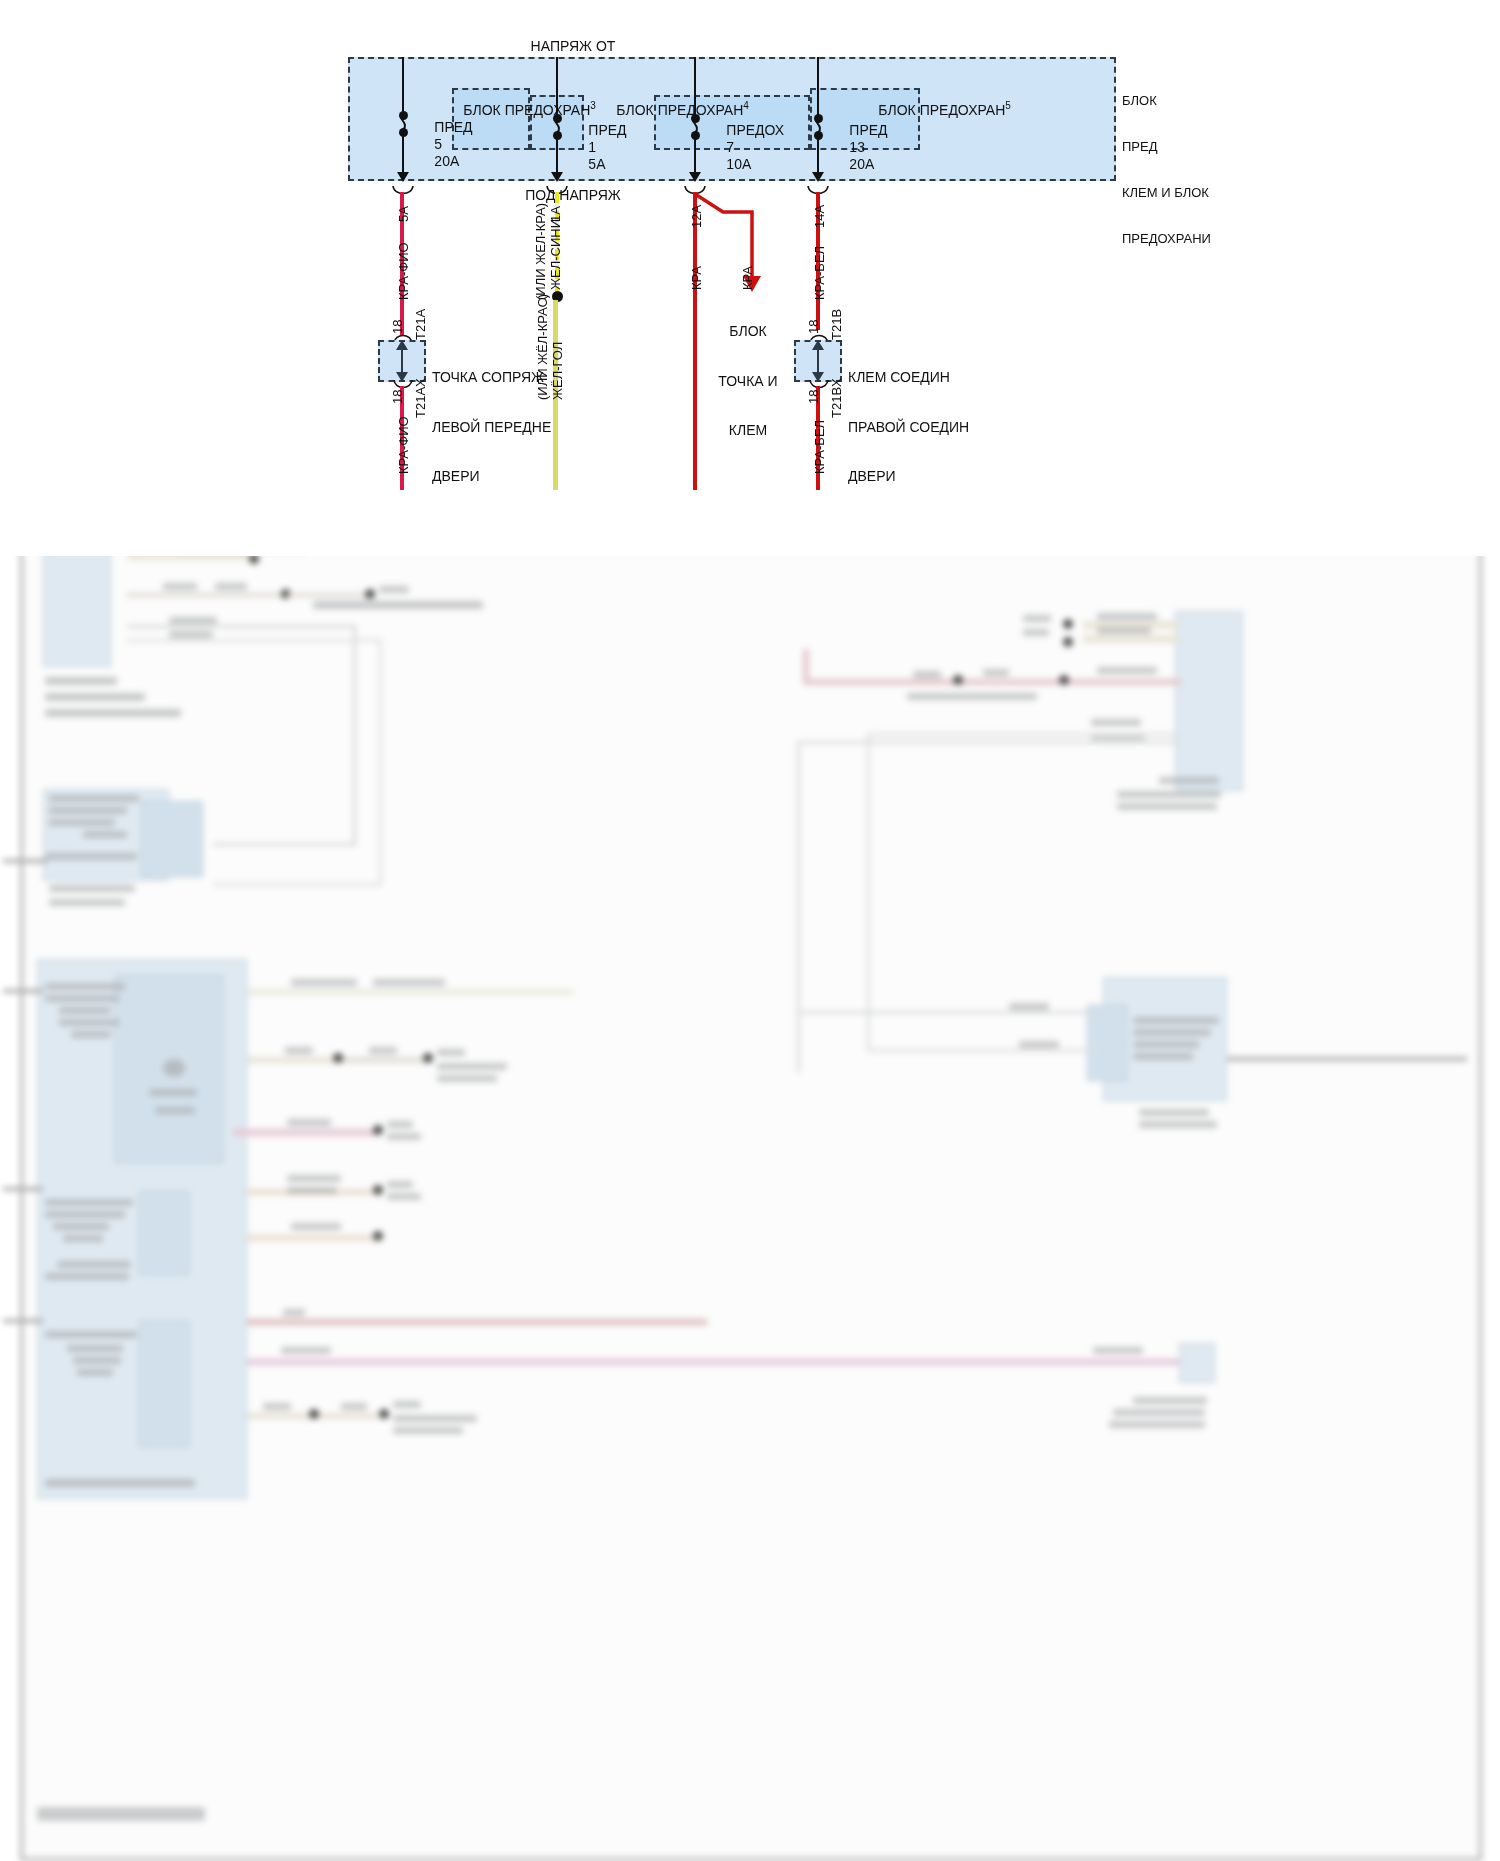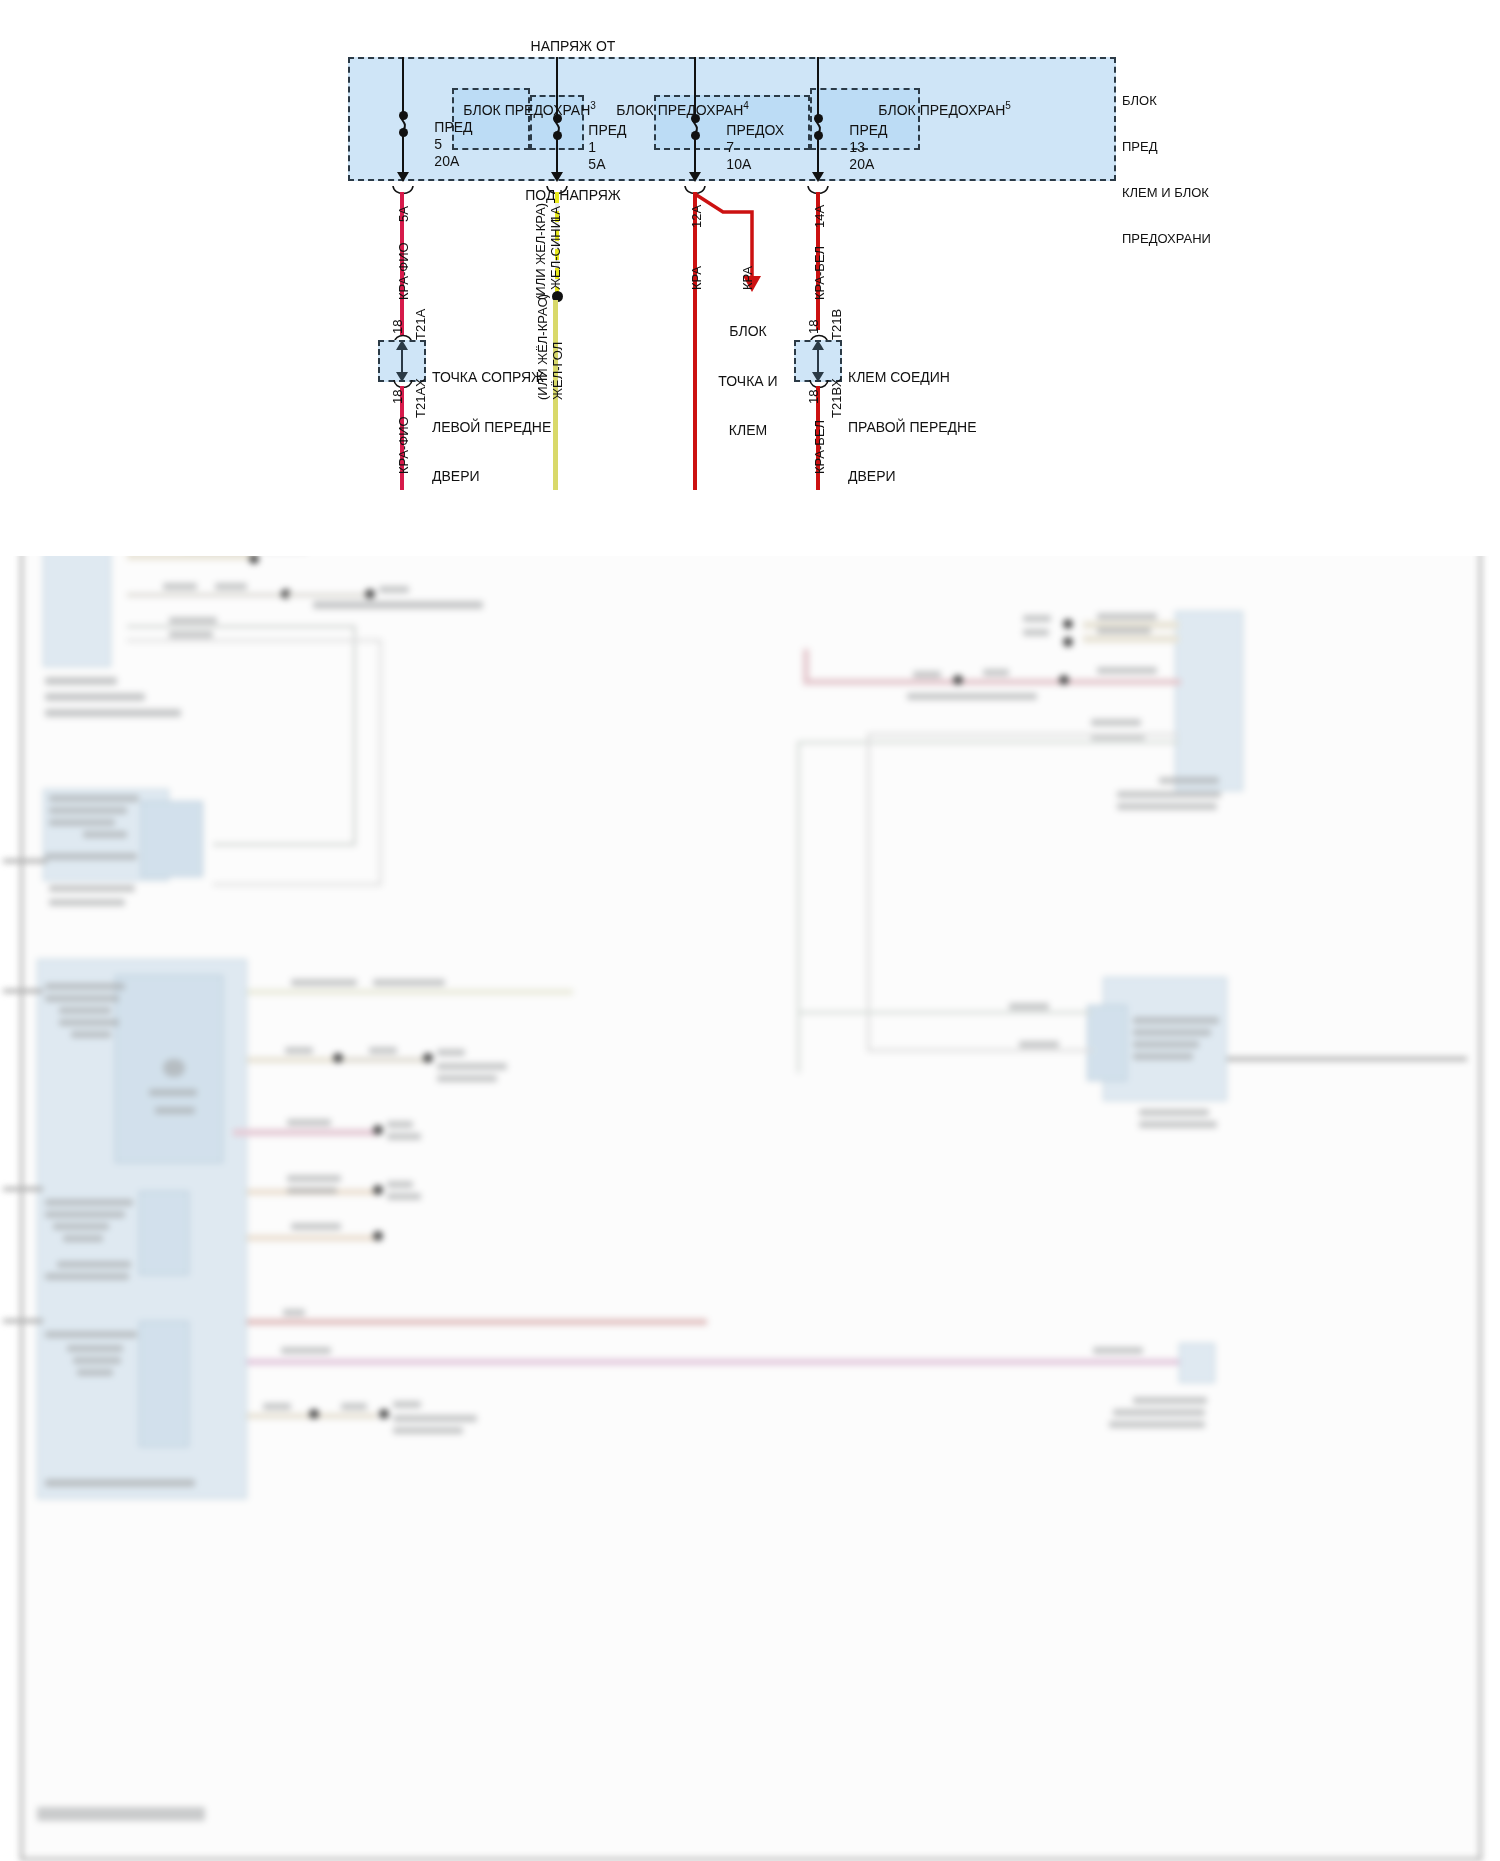--- a/index.html
+++ b/index.html
@@ -461,21 +461,21 @@
     <svg class="abs" style="left:807px;top:330px;" width="24" height="14" viewBox="0 0 24 14">
       <path d="M3 13 C4 3, 20 3, 21 13" stroke="#111" stroke-width="1.6" fill="none"></path>
     </svg>
 
     <div class="splice" style="left:794px;top:340px;width:48px;height:42px;"></div>
     <div class="splice-stem" style="left:817px;top:344px;height:34px;"></div>
     <div class="arrowup" style="left:812px;top:340px;"></div>
     <div class="arrowdown" style="left:812px;top:372px;border-top-color:#2b3a46;"></div>
     <div class="txt" style="left:848px;top:336px;font-size:14px;">
       <div>КЛЕМ СОЕДИН</div>
-      <div>ПРАВОЙ ПЕРЕДНЕ</div>
+      <div>ПРАВОЙ СОЕДИН</div>
       <div>ДВЕРИ</div>
     </div>
 
     <svg class="abs" style="left:807px;top:380px;" width="24" height="14" viewBox="0 0 24 14">
       <path d="M3 0 C4 10, 20 10, 21 0" stroke="#111" stroke-width="1.6" fill="none"></path>
     </svg>
     <div class="wire" style="left:816px;top:386px;width:4px;height:104px;background:#cc1111;"></div>
     <div class="vert txt" style="left:806px;top:404px;font-size:13px;">
       <span>18</span>
     </div>

